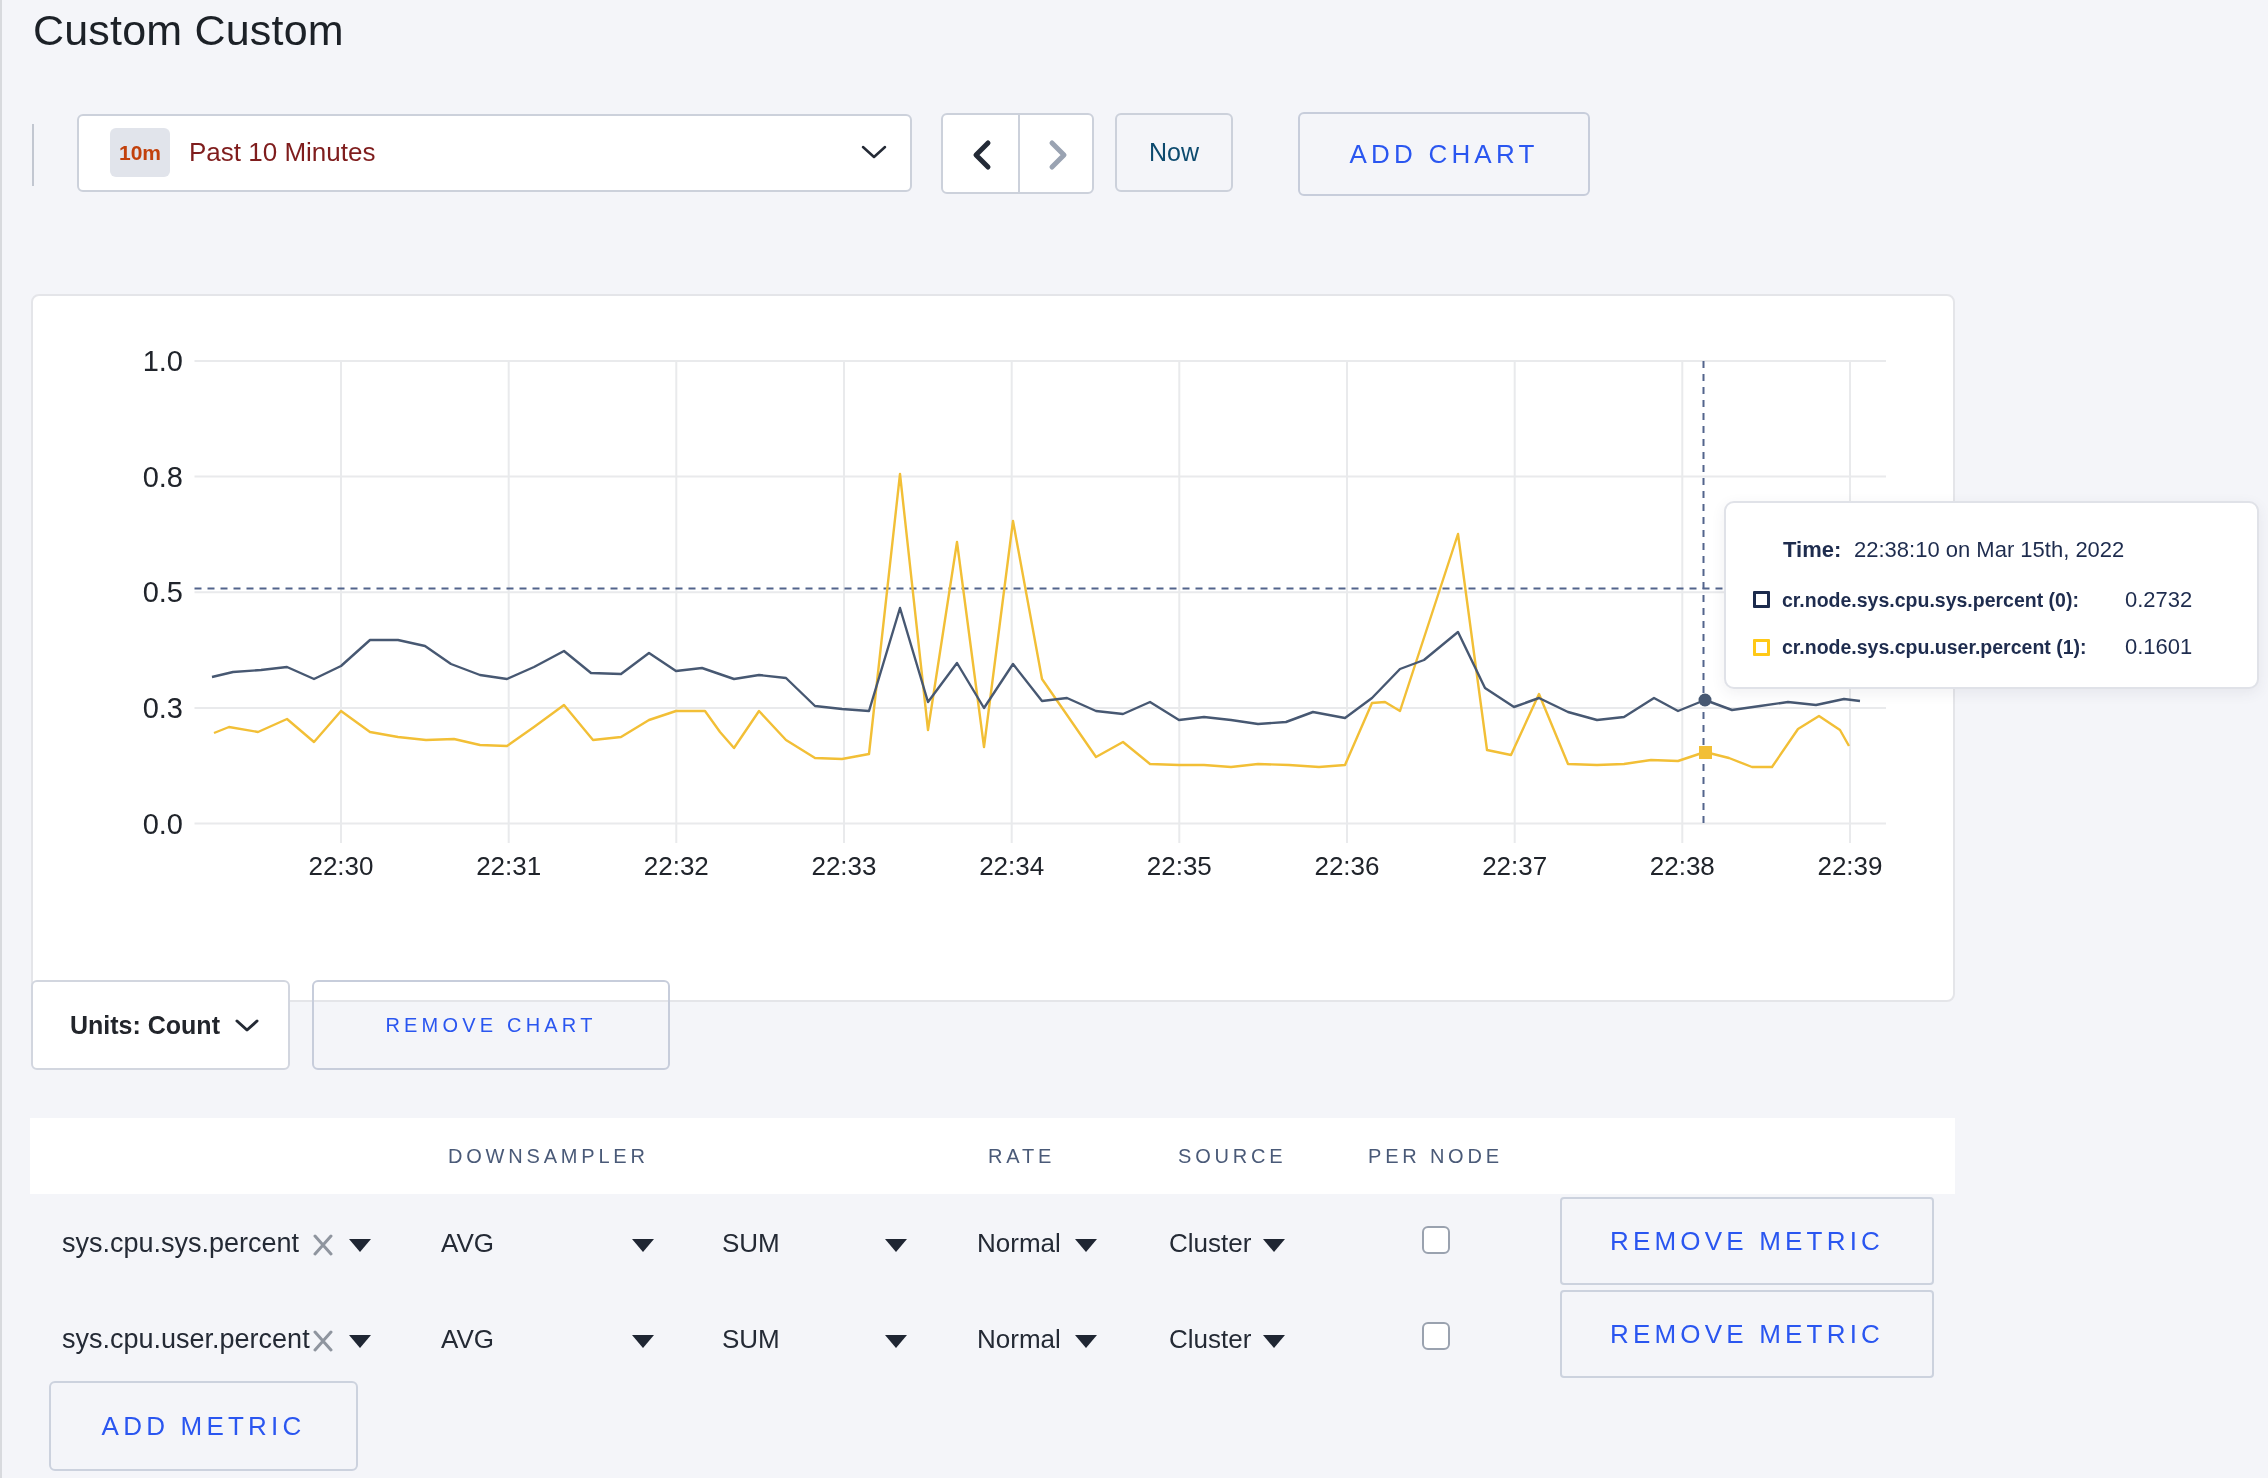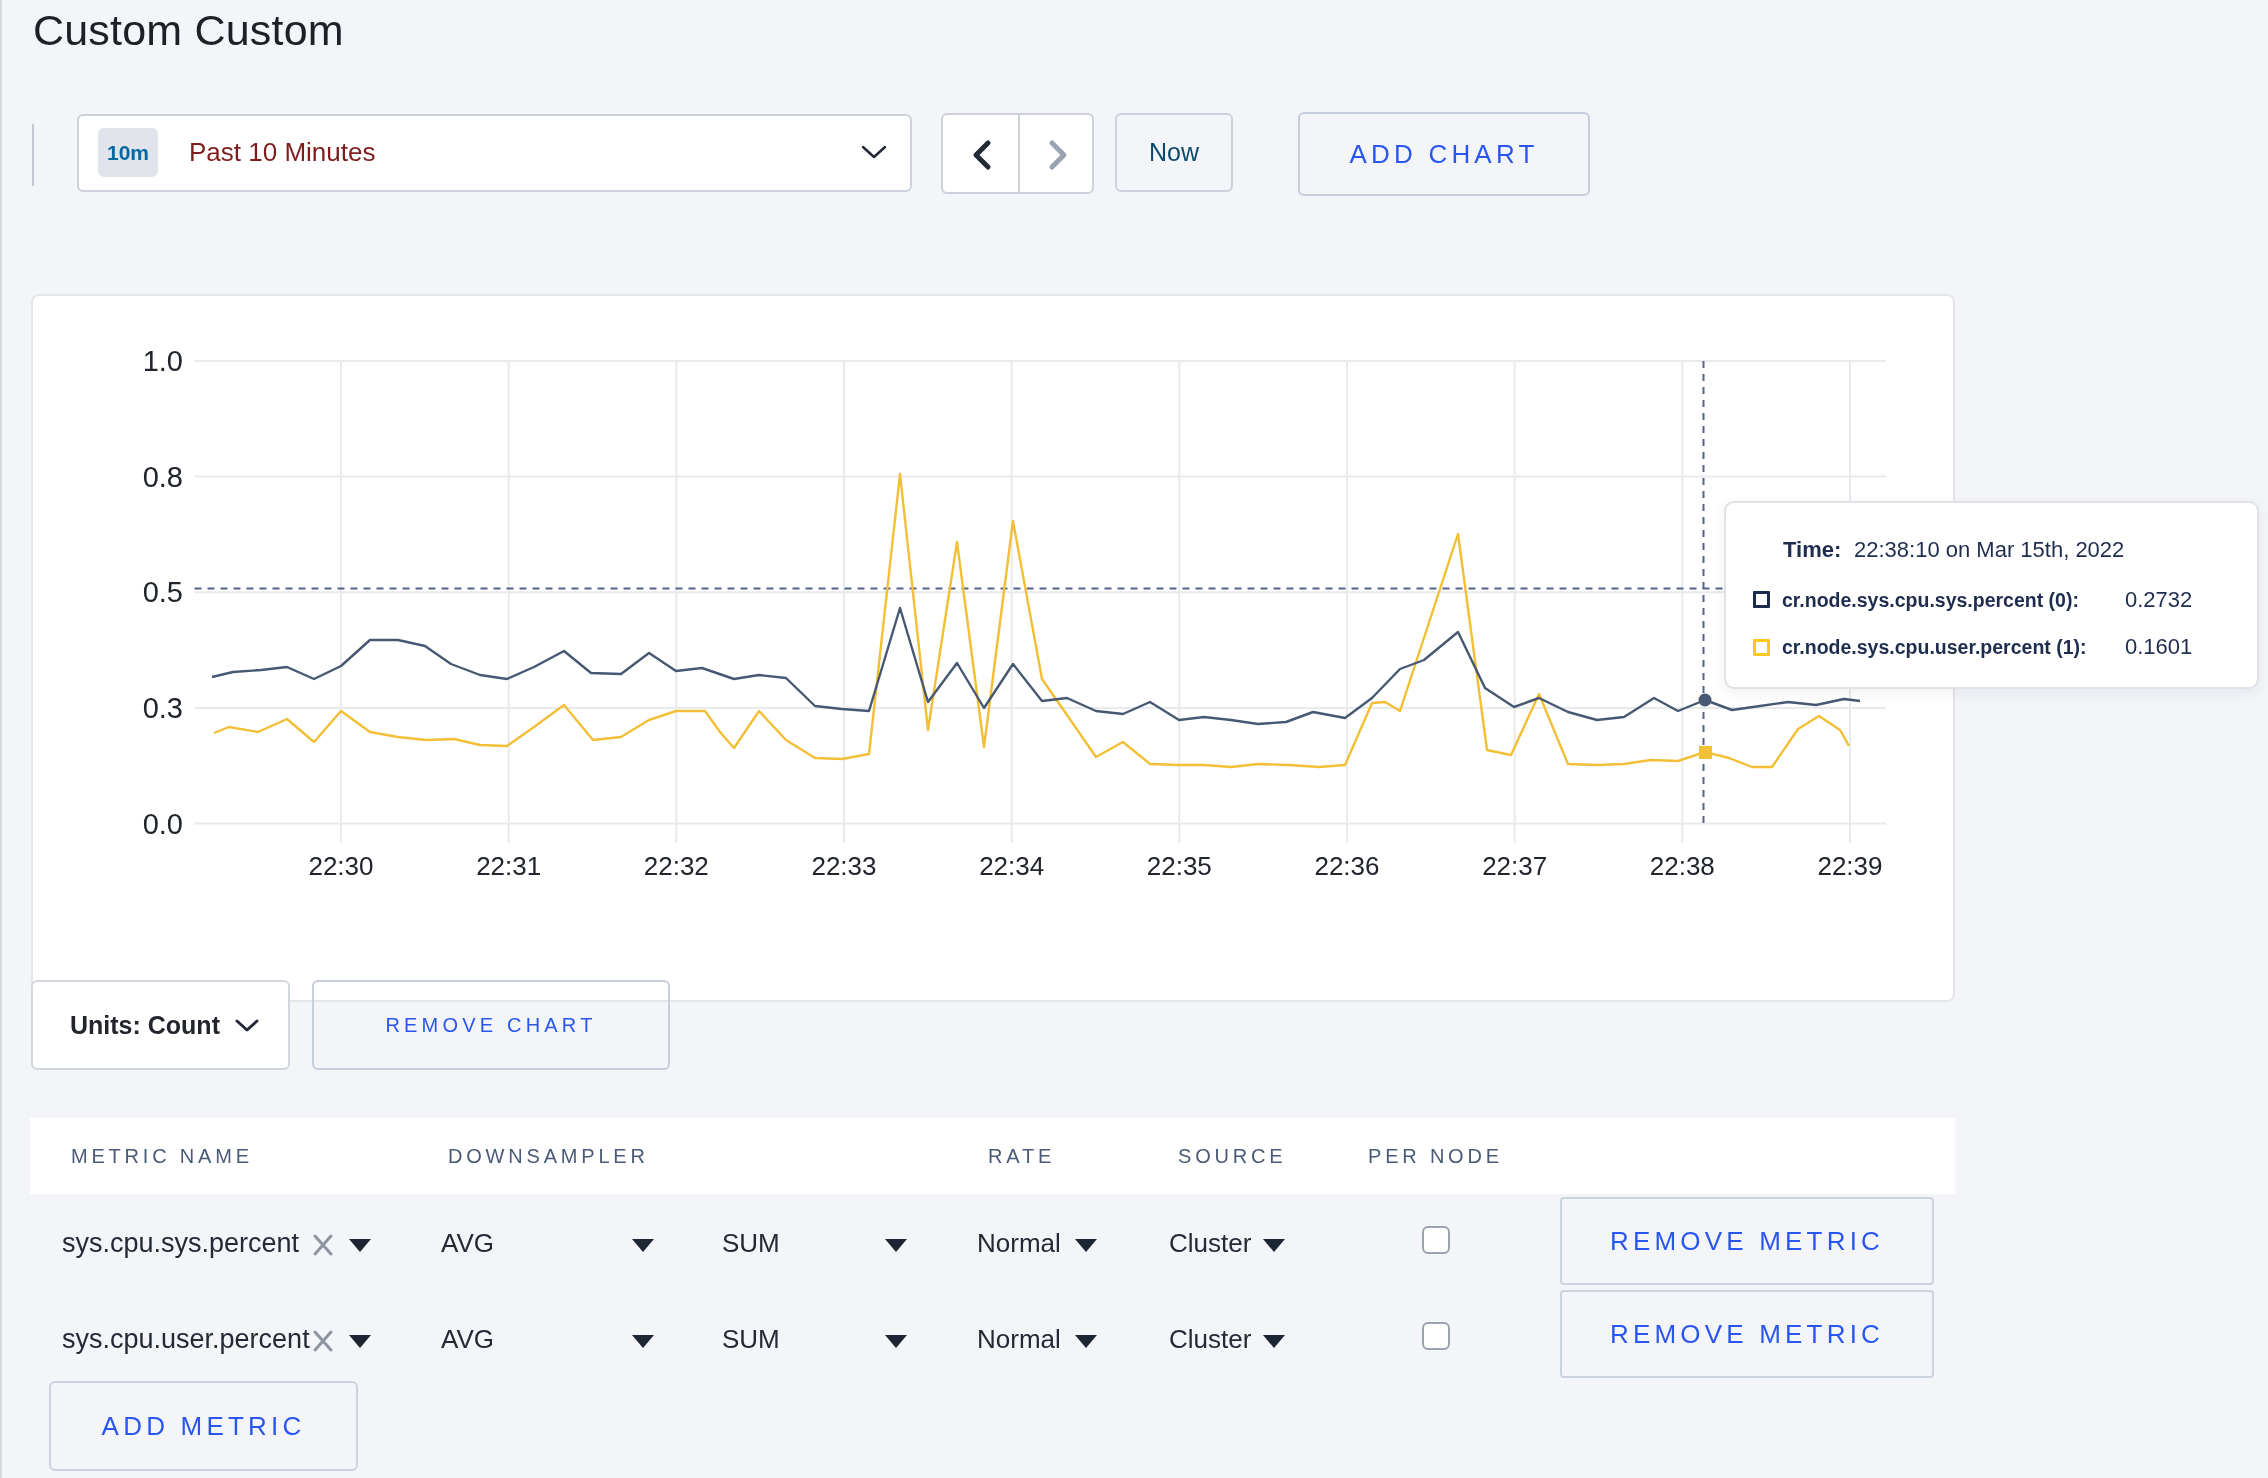--- a/index.html
+++ b/index.html
@@ -13,22 +13,22 @@
   .title{
     left:33px;top:6px;font-size:43px;font-weight:400;color:#1c2127;letter-spacing:0.2px;
   }
   .leftline{left:0;top:0;width:2px;height:1478px;background:#d8dade;}
   .divider{left:32px;top:124px;width:2px;height:62px;background:#c2c7d1;}
   .timebox{
     left:77px;top:114px;width:835px;height:78px;background:#fff;
     border:2px solid #ccd1db;border-radius:6px;box-sizing:border-box;
   }
   .badge{
-    position:absolute;left:19px;top:12px;width:60px;height:49px;background:#e1e4eb;border-radius:6px;
-    color:#0369a1;font-size:21px;font-weight:bold;display:flex;align-items:center;justify-content:center;
+    position:absolute;left:31px;top:12px;width:60px;height:49px;background:#e1e4eb;border-radius:6px;
+    color:#c2410c;font-size:21px;font-weight:bold;display:flex;align-items:center;justify-content:center;
   }
   .timelabel{position:absolute;left:110px;top:0;height:72px;display:flex;align-items:center;font-size:26px;color:#7f1d1d;}
   .chev{position:absolute;right:22px;top:28px;}
   .arrowbox{left:941px;top:113px;width:153px;height:81px;background:#fff;border:2px solid #ccd1db;border-radius:6px;box-sizing:border-box;}
   .arrowdiv{position:absolute;left:75px;top:0;width:2px;height:77px;background:#ccd1db;}
   .nowbtn{
     left:1115px;top:113px;width:118px;height:79px;border:2px solid #ccd1db;border-radius:6px;box-sizing:border-box;
     display:flex;align-items:center;justify-content:center;font-size:25px;font-weight:500;color:#0c4a6e;
   }
   .addchart{
@@ -175,21 +175,20 @@
 
   <div class="abs unitsbox">
     <div style="position:absolute;left:37px;top:0;height:86px;display:flex;align-items:center;font-size:25px;font-weight:bold;color:#22252b;">Units: Count</div>
     <svg style="position:absolute;right:28px;top:36px" width="26" height="16" viewBox="0 0 26 16">
       <path d="M3 3 L13 12 L23 3" fill="none" stroke="#242a35" stroke-width="3" stroke-linecap="round" stroke-linejoin="round"></path>
     </svg>
   </div>
   <div class="abs removechart">REMOVE CHART</div>
 
   <div class="abs thead">
-    <div class="th" style="left:41px">METRIC NAME</div>
     <div class="th" style="left:418px">DOWNSAMPLER</div>
     <div class="th" style="left:958px">RATE</div>
     <div class="th" style="left:1148px">SOURCE</div>
     <div class="th" style="left:1338px">PER NODE</div>
   </div>
 
   <div class="abs cell" style="left:62px;top:1227px">sys.cpu.sys.percent</div>
   <svg class="abs" style="left:313px;top:1234px" width="20" height="22" viewBox="0 0 20 22">
     <path d="M2 2 L18 20 M18 2 L2 20" stroke="#8f959f" stroke-width="3" stroke-linecap="round"></path>
   </svg>

